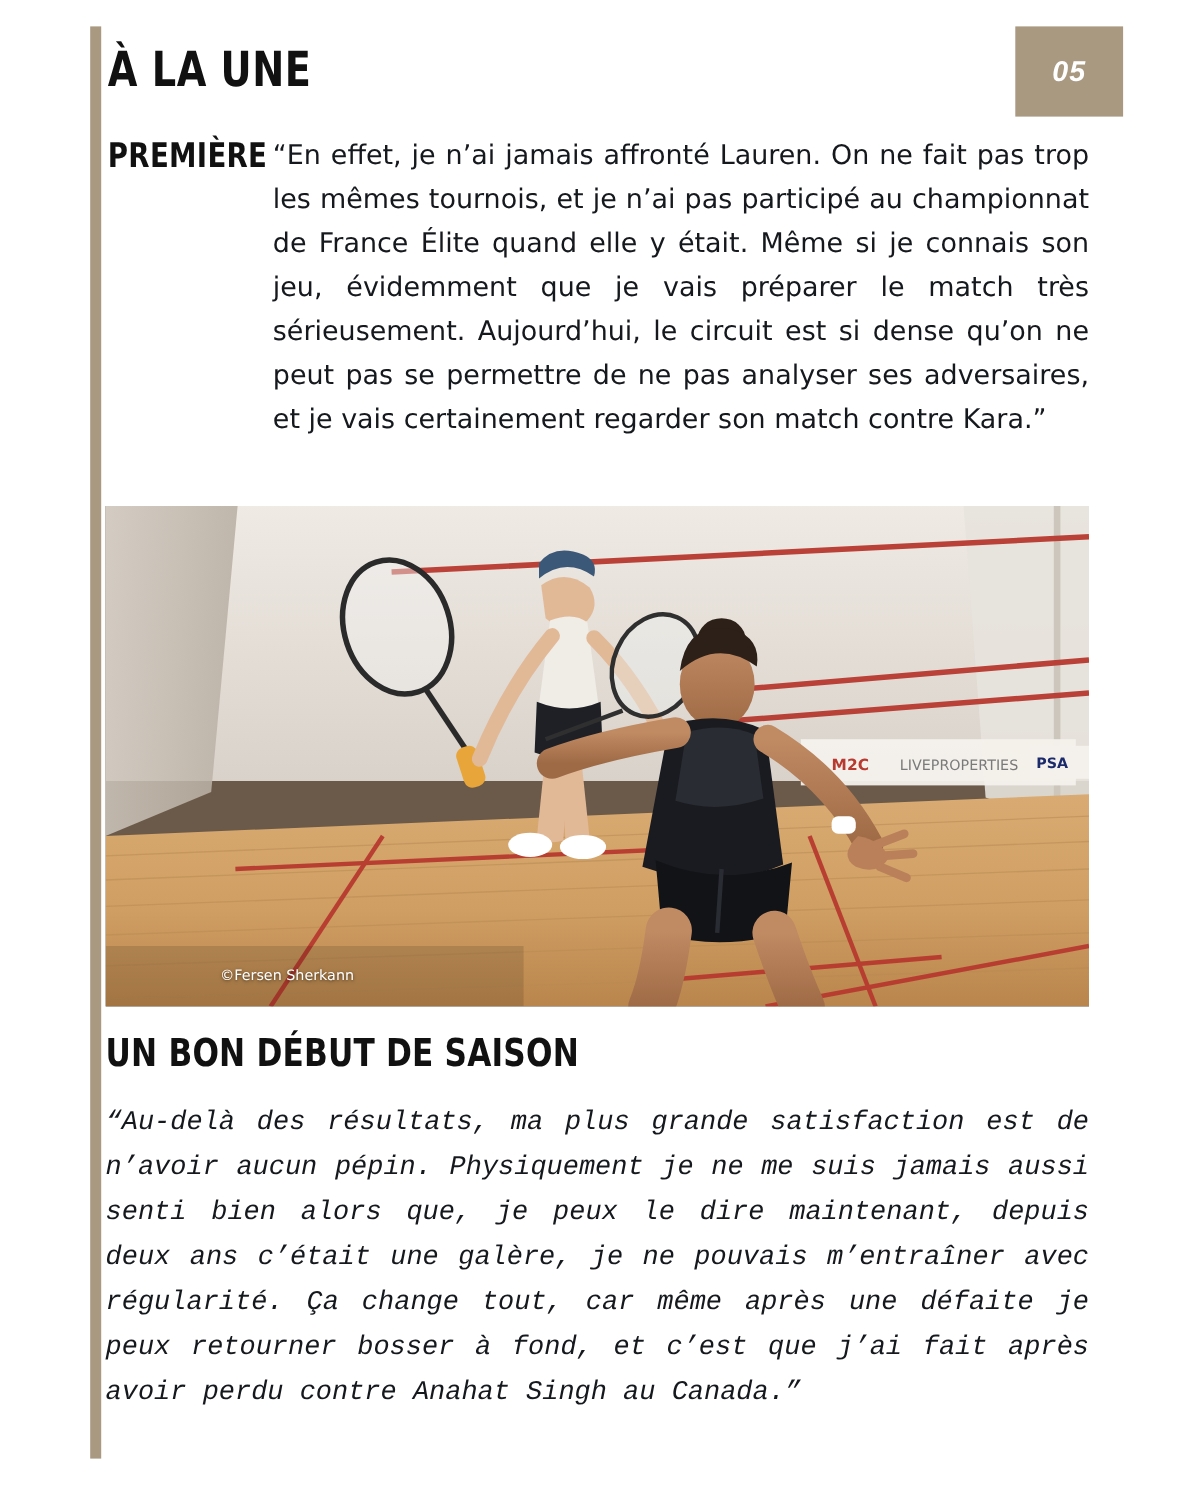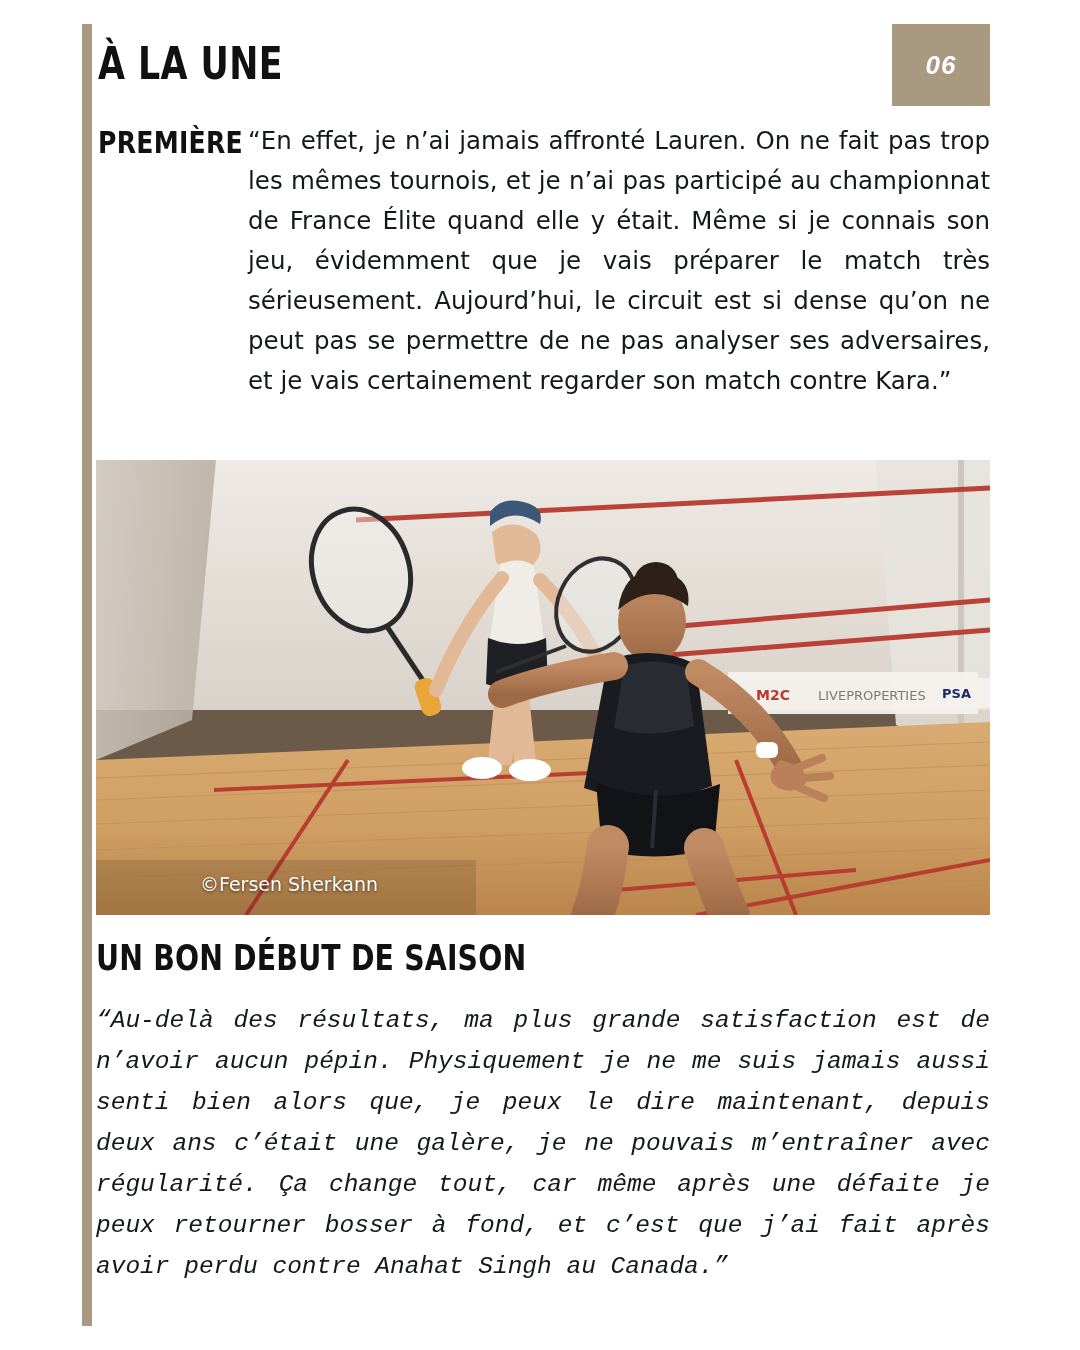--- a/index.html
+++ b/index.html
@@ -31,20 +31,21 @@
     background: #a89980;
   }
 
   
   .header {
     position: absolute;
     left: 92px;
     top: 24px;
     width: 898px;
     height: 82px;
+    padding-left: 31px;
   }
   .header-title {
     position: absolute;
     left: 6px;
     top: 14px;
     font-family: "DejaVu Sans Condensed", "Liberation Sans Narrow", "Liberation Sans", sans-serif;
     font-weight: 700;
     font-size: 44px;
     letter-spacing: 0.5px;
     color: #111111;
@@ -106,21 +107,21 @@
     height: 455px;
     overflow: hidden;
     background: #6b5a49;
   }
   .photo svg { display: block; }
   .credit {
     position: absolute;
     left: 104px;
     bottom: 20px;
     color: #ffffff;
-    font-size: 19px;
+    font-size: 13px;
     font-family: "DejaVu Sans", sans-serif;
     text-shadow: 0 1px 3px rgba(0,0,0,.6);
   }
 
   
   .subhead {
     position: absolute;
     left: 96px;
     top: 938px;
     font-family: "DejaVu Sans Condensed", "Liberation Sans Narrow", "Liberation Sans", sans-serif;
@@ -149,21 +150,21 @@
 </head>
 <body>
 
 <div class="page">
 
   <div class="left-bar"></div>
 
   <div class="header">
     <div class="header-title">À LA UNE</div>
     <div class="page-number-box">
-      <span class="page-number">06</span>
+      <span class="page-number">05</span>
     </div>
   </div>
 
   <div class="kicker">PREMIÈRE</div>
 
   <div class="quote-one">“En effet, je n’ai jamais affronté Lauren. On ne fait pas trop les mêmes tournois, et je n’ai pas participé au championnat de France Élite quand elle y était. Même si je connais son jeu, évidemment que je vais préparer le match très sérieusement. Aujourd’hui, le circuit est si dense qu’on ne peut pas se permettre de ne pas analyser ses adversaires, et je vais certainement regarder son match contre Kara.”</div>
 
   <div class="photo">
     <svg width="894" height="455" viewBox="0 0 894 455" xmlns="http://www.w3.org/2000/svg">
       <defs>

